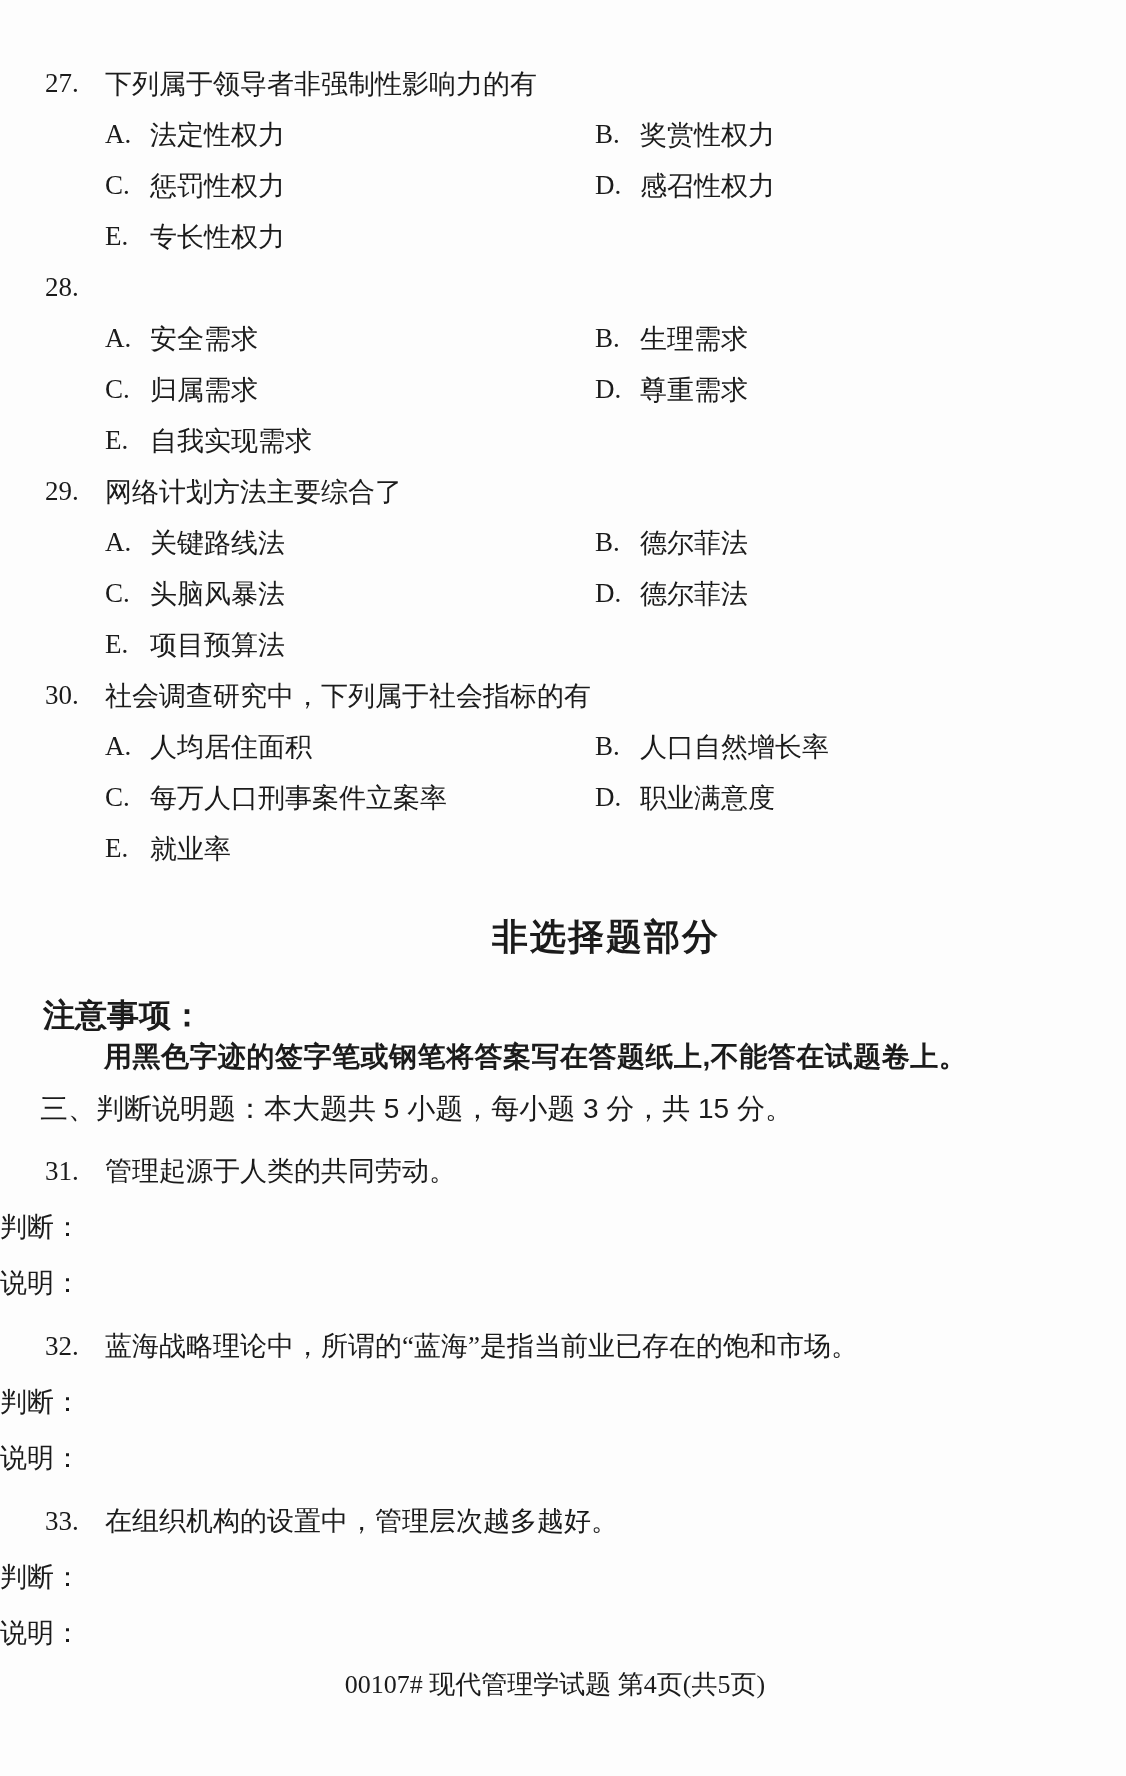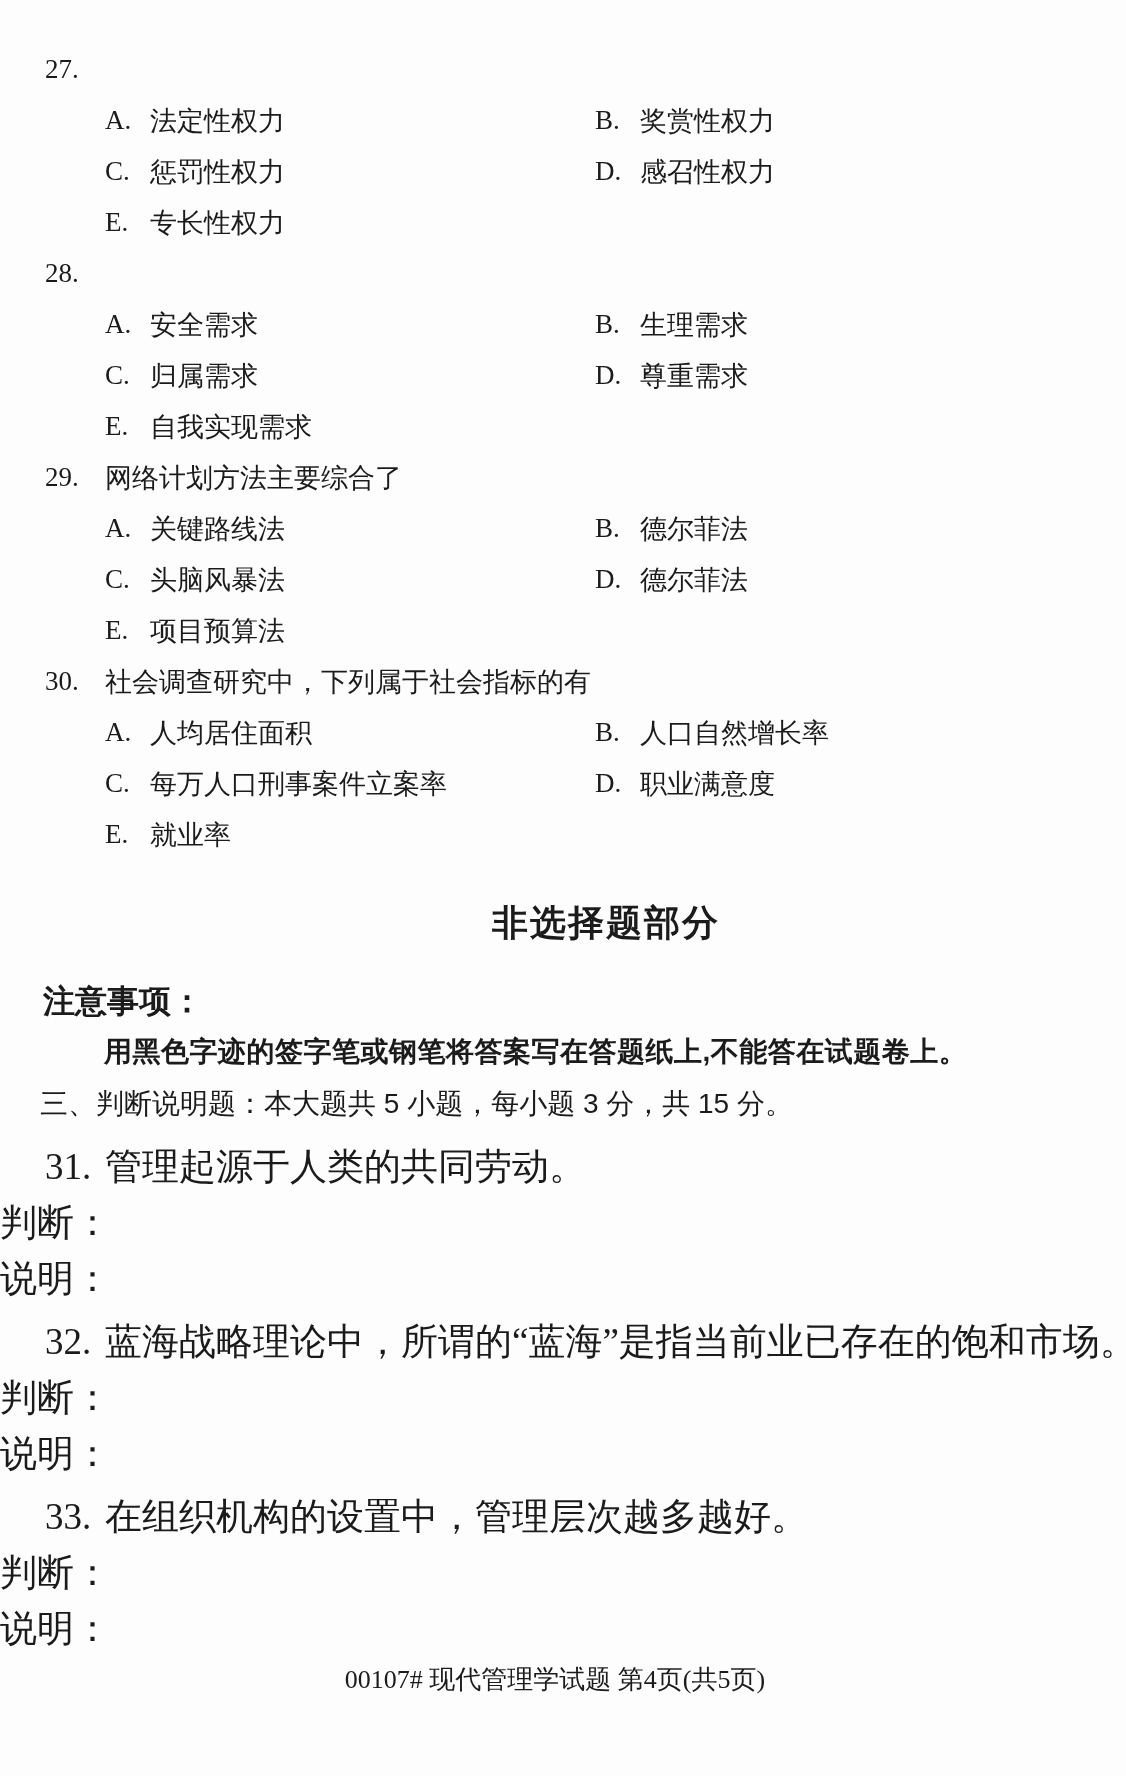--- a/index.html
+++ b/index.html
@@ -10,21 +10,21 @@
   .page {
     position: relative;
     width: 1126px;
     height: 1776px;
     background: #fdfdfd;
     color: #1b1b1b;
     overflow: hidden;
   }
 
   
-  .mc { padding-top: 44px; }
+  .mc { padding-top: 58px; }
   .row {
     height: 51px;
     display: flex;
     align-items: center;
     font-size: 27px;
     white-space: nowrap;
   }
   .qnum {
     display: inline-block;
     margin-left: 45px;
@@ -52,21 +52,21 @@
   .notice-title {
     margin-top: 38px;
     margin-left: 43px;
     height: 35px;
     line-height: 35px;
     font-family: "Liberation Sans", "DejaVu Sans", sans-serif;
     font-weight: 700;
     font-size: 32px;
   }
   .notice-body {
-    margin-top: 15px;
+    margin-top: 6px;
     margin-left: 104px;
     height: 35px;
     line-height: 35px;
     font-family: "Liberation Sans", "DejaVu Sans", sans-serif;
     font-weight: 700;
     font-size: 28px;
     letter-spacing: 0.5px;
   }
   .part-heading {
     margin-top: 17px;
@@ -77,21 +77,21 @@
     font-weight: 400;
     font-size: 28px;
   }
 
   
   .jrow {
     display: flex;
     align-items: center;
     height: 35px;
     line-height: 35px;
-    font-size: 37px;
+    font-size: 27px;
     white-space: nowrap;
   }
   .jstem { margin-top: 28px; }
   .jlabel { margin-top: 21px; }
 
   
   .footer {
     margin-top: 16px;
     height: 35px;
     line-height: 35px;
@@ -104,20 +104,21 @@
 </head>
 <body>
 
 <div class="page">
 
   <section class="mc">
 
     <div>
       <div class="row">
         <span class="qnum">27.</span>
+        <span class="qstem">下列属于领导者非强制性影响力的有</span>
       </div>
       <div class="row">
         <span class="spacer"></span>
         <span class="opt cellA">
           <span class="olabel">A.</span>
           <span>法定性权力</span>
         </span>
         <span class="opt">
           <span class="olabel">B.</span>
           <span>奖赏性权力</span>

